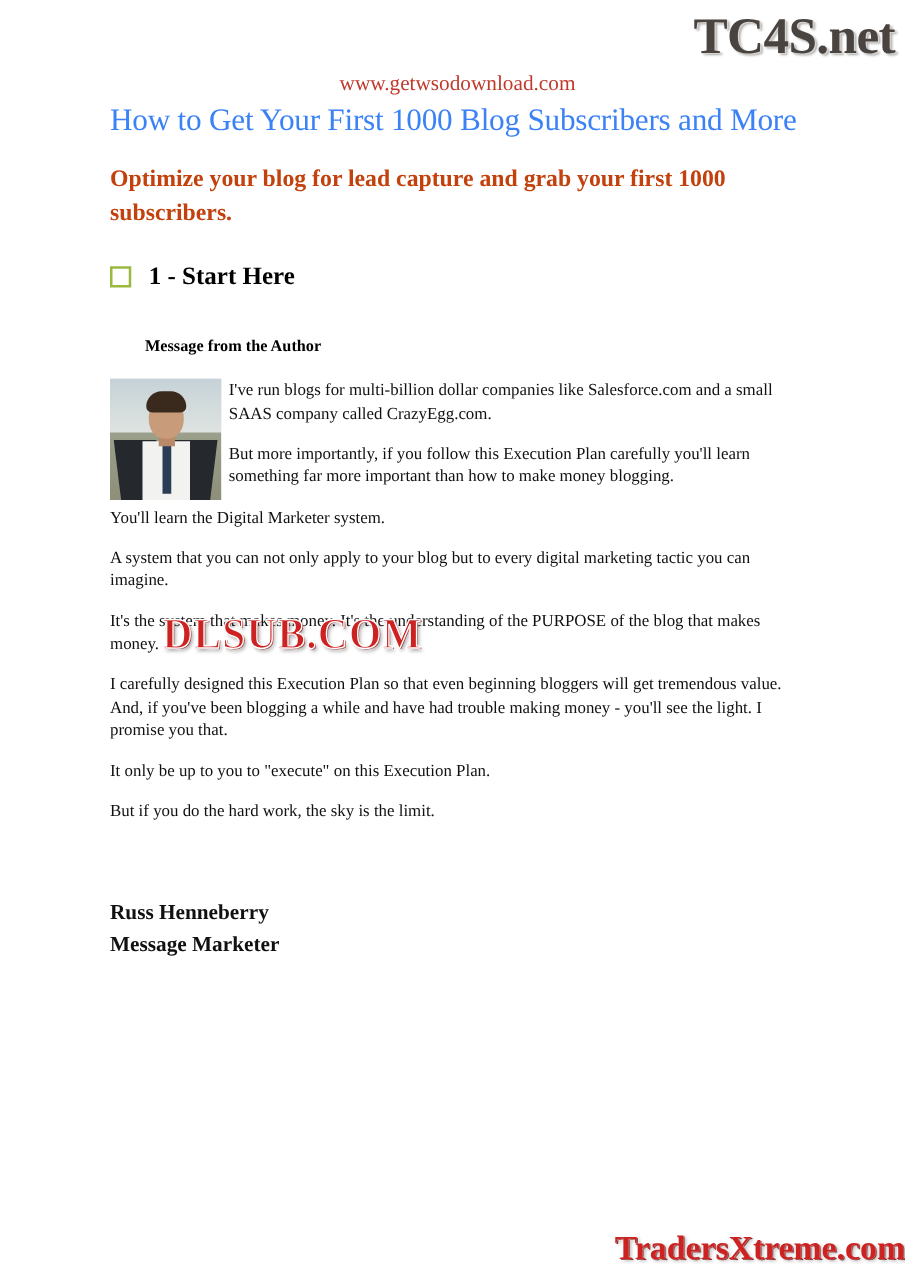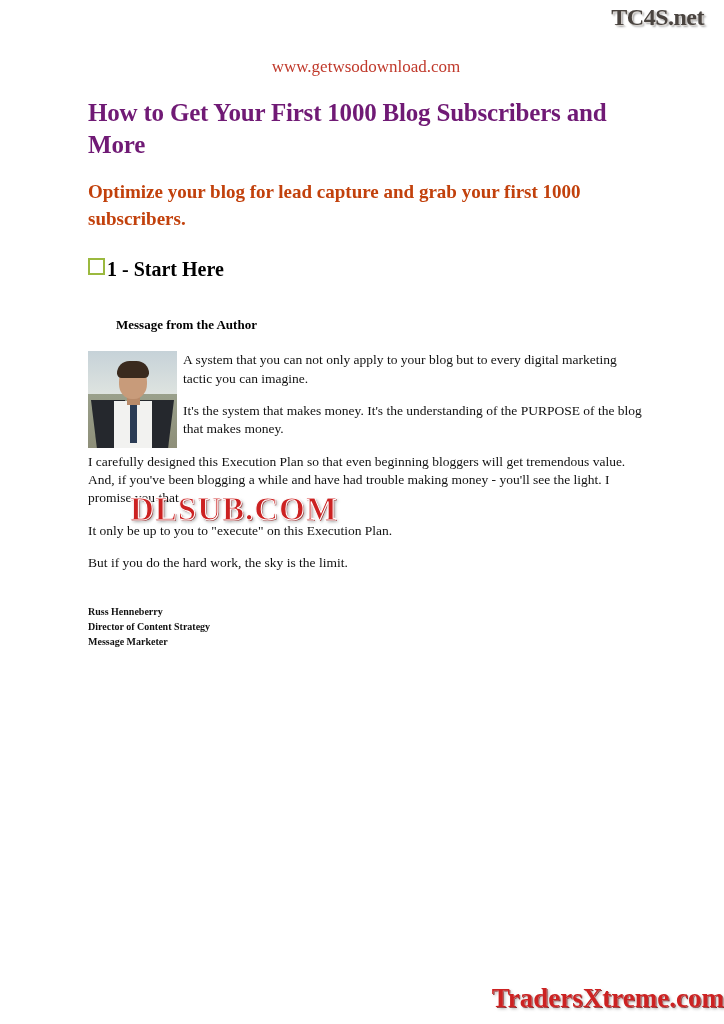--- a/index.html
+++ b/index.html
@@ -14,24 +14,24 @@
     position: relative;
     overflow: hidden;
     font-family: "Liberation Serif", serif;
     color: #1a1a1a;
   }
 
   
   .tc4s-watermark {
     position: absolute;
     top: 4px;
-    right: 20px;
-    font-family: "Liberation Serif", serif;
-    font-weight: bold;
-    font-size: 24px;
+    right: 8px;
+    font-family: "Liberation Serif", serif;
+    font-weight: bold;
+    font-size: 41px;
     letter-spacing: -0.5px;
     color: #4a4440;
     text-shadow:
       1px 1px 0 #d8d4d0,
       2px 2px 2px rgba(0,0,0,0.35);
     z-index: 5;
   }
 
   
   .page {
@@ -45,42 +45,42 @@
   .site-url {
     margin: 0;
     padding-top: 57px;
     text-align: center;
     color: #c0392b;
     font-size: 17px;
     font-family: "Liberation Serif", serif;
   }
 
   h1.doc-title {
-    margin: 20px 0 0 0;
+    margin: 4px 0 0 0;
     font-size: 25px;
     line-height: 1.28;
-    font-weight: bold;
-    font-family: "Liberation Serif", serif;
-    color: #701a75;
+    font-weight: normal;
+    font-family: "Liberation Serif", serif;
+    color: #3b82f6;
     letter-spacing: -0.2px;
   }
 
   p.subtitle {
     margin: 18px 0 0 0;
     font-size: 19px;
     line-height: 1.4;
     color: #c2410c;
     font-weight: bold;
   }
 
   .section-head {
     margin: 26px 0 0 0;
     display: flex;
-    align-items: flex-start;
-    gap: 0px;
+    align-items: center;
+    gap: 12px;
   }
   .section-square {
     display: inline-block;
     width: 17px;
     height: 17px;
     border: 2px solid #9bb93f;
     background: #ffffff;
     margin-right: 2px;
     flex: 0 0 auto;
   }
@@ -175,22 +175,22 @@
     font-size: 13.5px;
     line-height: 1.36;
     color: #111;
     text-align: left;
   }
   p.body-text.first { margin-top: 0; }
 
   .clearfix::after { content: ""; display: block; clear: both; }
 
   .signature {
-    margin-top: 32px;
-    font-size: 10px;
+    margin-top: 59px;
+    font-size: 17px;
     font-weight: bold;
     line-height: 1.5;
     color: #111;
   }
 
   
   .dlsub-watermark {
     position: absolute;
     left: 130px;
     top: 490px;
@@ -253,29 +253,31 @@
       <div class="ph-ground"></div>
       <div class="ph-jacket-l"></div>
       <div class="ph-jacket-r"></div>
       <div class="ph-shirt"></div>
       <div class="ph-tie"></div>
       <div class="ph-neck"></div>
       <div class="ph-head"></div>
       <div class="ph-hair"></div>
     </div>
 
+    <p class="body-text">I've run blogs for multi-billion dollar companies like Salesforce.com and a small SAAS company called CrazyEgg.com.</p>
+    <p class="body-text">But more importantly, if you follow this Execution Plan carefully you'll learn something far more important than how to make money blogging.</p>
+    <p class="body-text">You'll learn the Digital Marketer system.</p>
     <p class="body-text">A system that you can not only apply to your blog but to every digital marketing tactic you can imagine.</p>
     <p class="body-text">It's the system that makes money.  It's the understanding of the PURPOSE of the blog that makes money.</p>
     <p class="body-text">I carefully designed this Execution Plan so that even beginning bloggers will get tremendous value.  And, if you've been blogging a while and have had trouble making money - you'll see the light.  I promise you that.</p>
     <p class="body-text">It only be up to you to "execute" on this Execution Plan.</p>
     <p class="body-text">But if you do the hard work, the sky is the limit.</p>
 
     <div class="signature">
       <div>Russ Henneberry</div>
-      <div>Director of Content Strategy</div>
       <div>Message Marketer</div>
     </div>
 
   </div>
 </div>
 
 <div class="dlsub-watermark">DLSUB.COM</div>
 
 <div class="tx-watermark">TradersXtreme.com</div>
 

